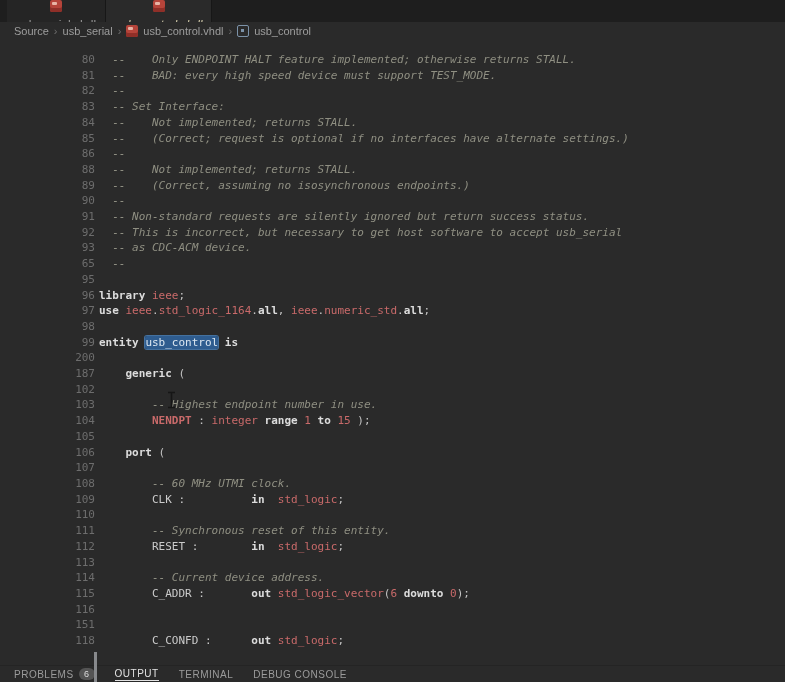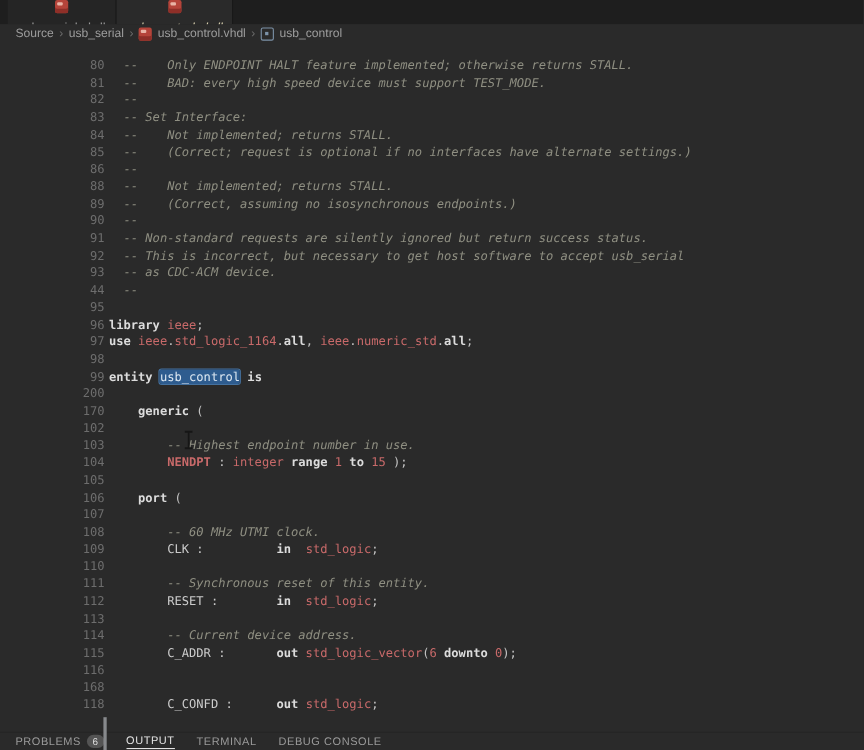--- a/index.html
+++ b/index.html
@@ -91,44 +91,44 @@
         <div class="line"><span class="ln">83</span><span class="lc"><span class="tok-cm">  -- Set Interface:</span></span></div>
         <div class="line"><span class="ln">84</span><span class="lc"><span class="tok-cm">  --    Not implemented; returns STALL.</span></span></div>
         <div class="line"><span class="ln">85</span><span class="lc"><span class="tok-cm">  --    (Correct; request is optional if no interfaces have alternate settings.)</span></span></div>
         <div class="line"><span class="ln">86</span><span class="lc"><span class="tok-cm">  --</span></span></div>
         <div class="line"><span class="ln">88</span><span class="lc"><span class="tok-cm">  --    Not implemented; returns STALL.</span></span></div>
         <div class="line"><span class="ln">89</span><span class="lc"><span class="tok-cm">  --    (Correct, assuming no isosynchronous endpoints.)</span></span></div>
         <div class="line"><span class="ln">90</span><span class="lc"><span class="tok-cm">  --</span></span></div>
         <div class="line"><span class="ln">91</span><span class="lc"><span class="tok-cm">  -- Non-standard requests are silently ignored but return success status.</span></span></div>
         <div class="line"><span class="ln">92</span><span class="lc"><span class="tok-cm">  -- This is incorrect, but necessary to get host software to accept usb_serial</span></span></div>
         <div class="line"><span class="ln">93</span><span class="lc"><span class="tok-cm">  -- as CDC-ACM device.</span></span></div>
-        <div class="line"><span class="ln">44</span><span class="lc"><span class="tok-cm">  --</span></span></div>
+        <div class="line"><span class="ln">65</span><span class="lc"><span class="tok-cm">  --</span></span></div>
         <div class="line"><span class="ln">95</span><span class="lc"></span></div>
         <div class="line"><span class="ln">96</span><span class="lc"><span class="tok-kw">library</span><span class="tok-pl"> </span><span class="tok-id">ieee</span><span class="tok-pl">;</span></span></div>
         <div class="line"><span class="ln">97</span><span class="lc"><span class="tok-kw">use</span><span class="tok-pl"> </span><span class="tok-id">ieee</span><span class="tok-pl">.</span><span class="tok-id">std_logic_1164</span><span class="tok-pl">.</span><span class="tok-kw">all</span><span class="tok-pl">, </span><span class="tok-id">ieee</span><span class="tok-pl">.</span><span class="tok-id">numeric_std</span><span class="tok-pl">.</span><span class="tok-kw">all</span><span class="tok-pl">;</span></span></div>
         <div class="line"><span class="ln">98</span><span class="lc"></span></div>
         <div class="line"><span class="ln">99</span><span class="lc"><span class="tok-kw">entity</span><span class="tok-pl"> </span><span class="tok-sel">usb_control</span><span class="tok-pl"> </span><span class="tok-kw">is</span></span></div>
         <div class="line"><span class="ln">200</span><span class="lc"></span></div>
-        <div class="line"><span class="ln">170</span><span class="lc"><span class="tok-pl">    </span><span class="tok-kw">generic</span><span class="tok-pl"> (</span></span></div>
+        <div class="line"><span class="ln">187</span><span class="lc"><span class="tok-pl">    </span><span class="tok-kw">generic</span><span class="tok-pl"> (</span></span></div>
         <div class="line"><span class="ln">102</span><span class="lc"></span></div>
         <div class="line"><span class="ln">103</span><span class="lc"><span class="tok-cm">        -- Highest endpoint number in use.</span></span></div>
         <div class="line"><span class="ln">104</span><span class="lc"><span class="tok-pl">        </span><span class="tok-idb">NENDPT</span><span class="tok-pl"> : </span><span class="tok-id">integer</span><span class="tok-pl"> </span><span class="tok-kw">range</span><span class="tok-pl"> </span><span class="tok-id">1</span><span class="tok-pl"> </span><span class="tok-kw">to</span><span class="tok-pl"> </span><span class="tok-id">15</span><span class="tok-pl"> );</span></span></div>
         <div class="line"><span class="ln">105</span><span class="lc"></span></div>
         <div class="line"><span class="ln">106</span><span class="lc"><span class="tok-pl">    </span><span class="tok-kw">port</span><span class="tok-pl"> (</span></span></div>
         <div class="line"><span class="ln">107</span><span class="lc"></span></div>
         <div class="line"><span class="ln">108</span><span class="lc"><span class="tok-cm">        -- 60 MHz UTMI clock.</span></span></div>
         <div class="line"><span class="ln">109</span><span class="lc"><span class="tok-pl">        </span><span class="tok-it">CLK :</span><span class="tok-pl">          </span><span class="tok-kw">in</span><span class="tok-pl">  </span><span class="tok-id">std_logic</span><span class="tok-pl">;</span></span></div>
         <div class="line"><span class="ln">110</span><span class="lc"></span></div>
         <div class="line"><span class="ln">111</span><span class="lc"><span class="tok-cm">        -- Synchronous reset of this entity.</span></span></div>
         <div class="line"><span class="ln">112</span><span class="lc"><span class="tok-pl">        </span><span class="tok-it">RESET :</span><span class="tok-pl">        </span><span class="tok-kw">in</span><span class="tok-pl">  </span><span class="tok-id">std_logic</span><span class="tok-pl">;</span></span></div>
         <div class="line"><span class="ln">113</span><span class="lc"></span></div>
         <div class="line"><span class="ln">114</span><span class="lc"><span class="tok-cm">        -- Current device address.</span></span></div>
         <div class="line"><span class="ln">115</span><span class="lc"><span class="tok-pl">        </span><span class="tok-it">C_ADDR :</span><span class="tok-pl">       </span><span class="tok-kw">out</span><span class="tok-pl"> </span><span class="tok-id">std_logic_vector</span><span class="tok-pl">(</span><span class="tok-id">6</span><span class="tok-pl"> </span><span class="tok-kw">downto</span><span class="tok-pl"> </span><span class="tok-id">0</span><span class="tok-pl">);</span></span></div>
         <div class="line"><span class="ln">116</span><span class="lc"></span></div>
-        <div class="line"><span class="ln">168</span></div>
+        <div class="line"><span class="ln">151</span></div>
         <div class="line"><span class="ln">118</span><span class="lc"><span class="tok-pl">        </span><span class="tok-it">C_CONFD :</span><span class="tok-pl">      </span><span class="tok-kw">out</span><span class="tok-pl"> </span><span class="tok-id">std_logic</span><span class="tok-pl">;</span></span></div>
       </div>
   </div>
 
   <div class="panelbar">
     <div class="panel-tab">
       <span class="panel-label">PROBLEMS</span>
       <span class="panel-badge">6</span>
     </div>
     <div class="panel-tab active">

